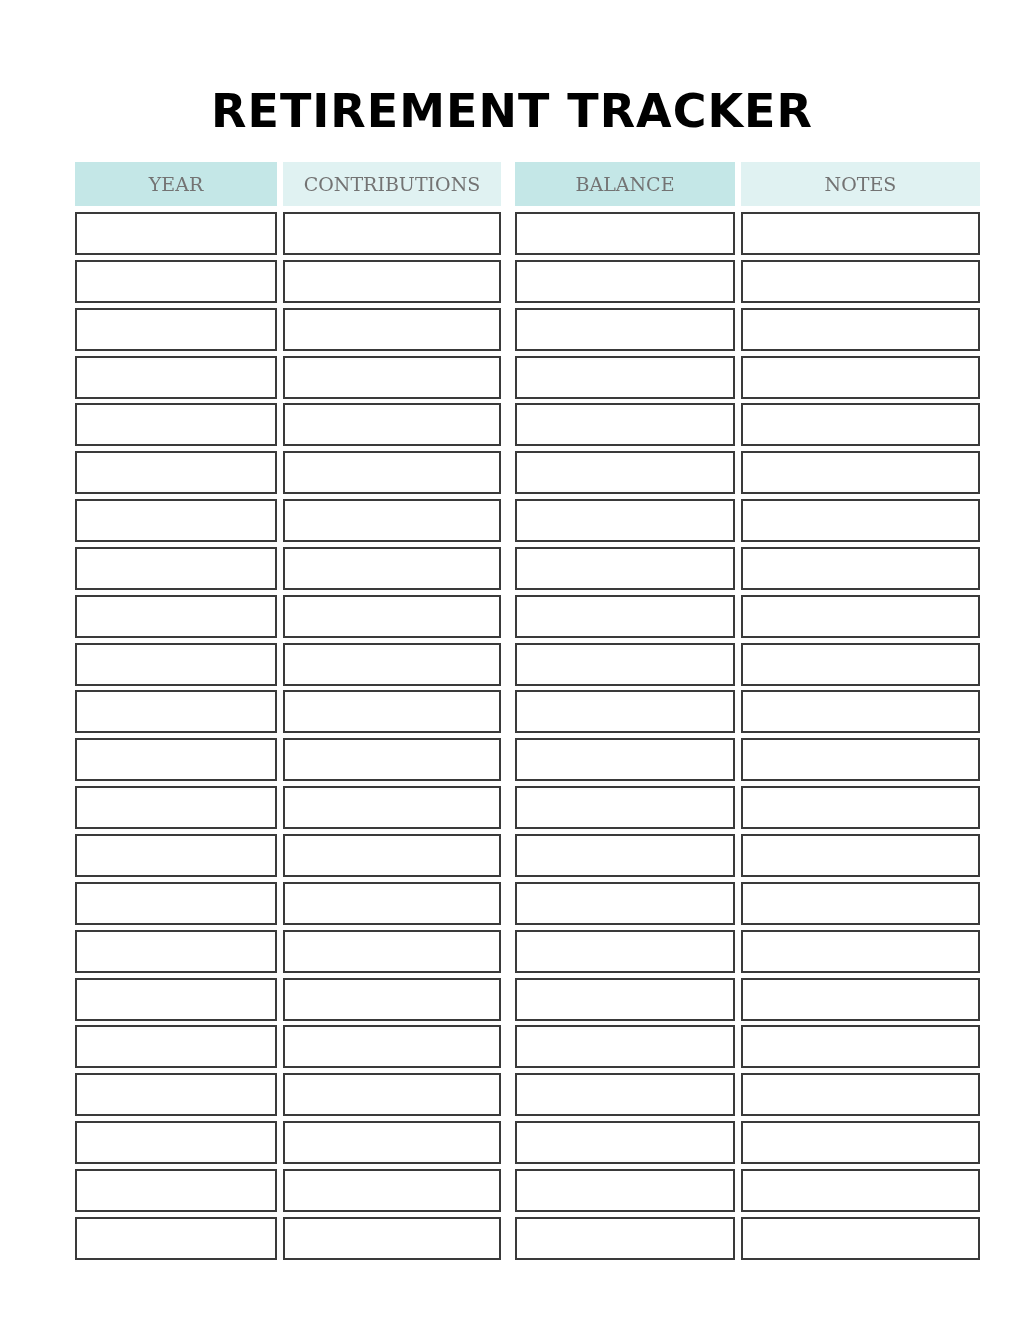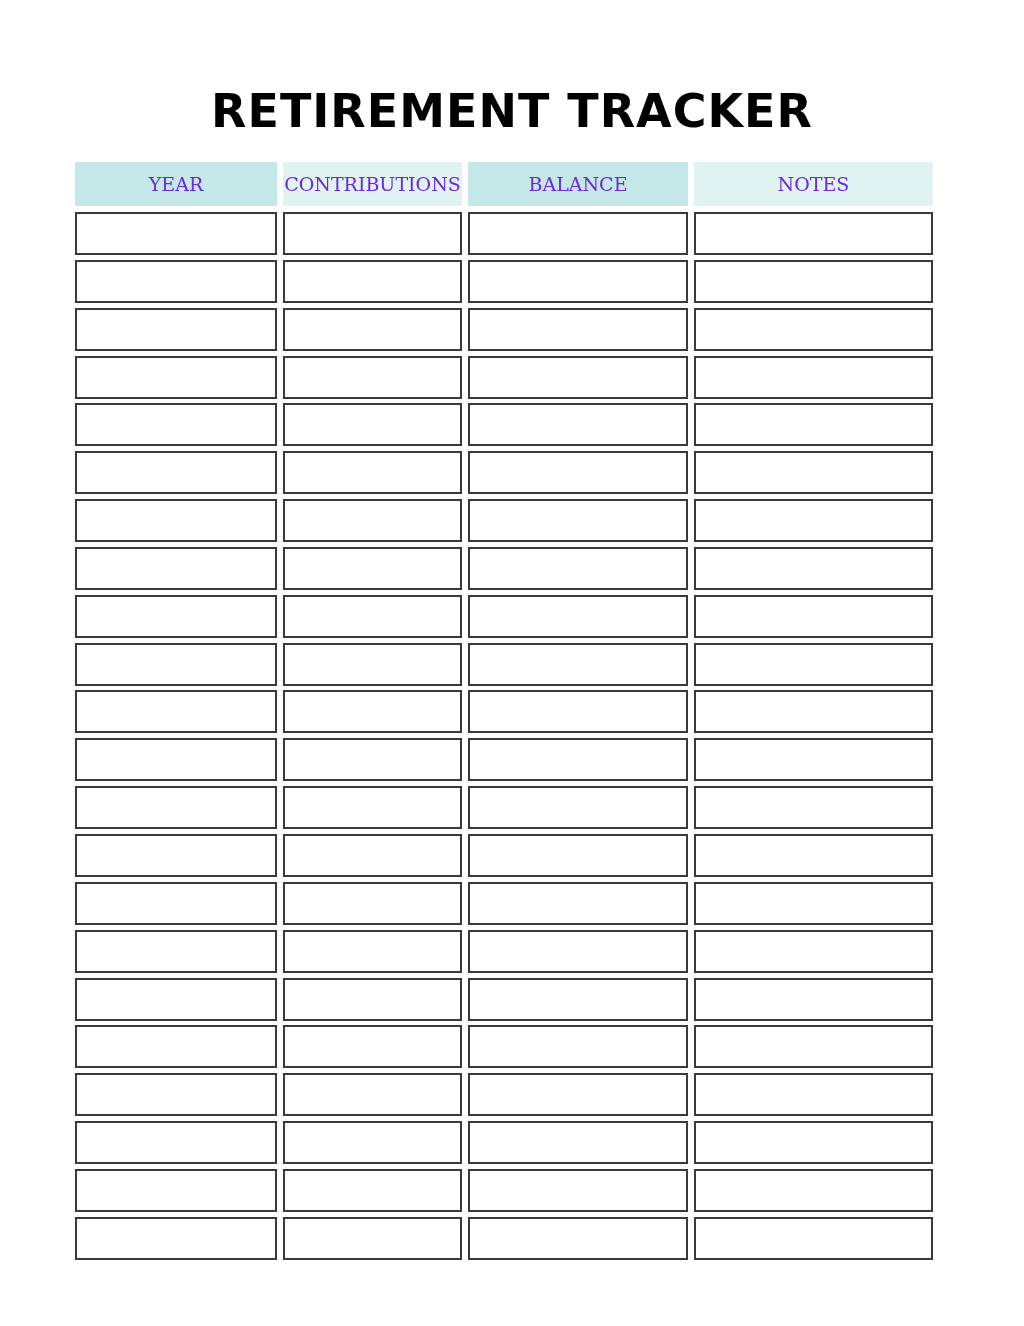--- a/index.html
+++ b/index.html
@@ -9,28 +9,28 @@
     font-family:"DejaVu Sans", sans-serif; font-weight:bold; font-size:46px;
     letter-spacing:1px; color:#000; transform:scaleY(1.02);
   }
   .grid {
     position:absolute; left:75px; top:162px;
   }
   .header-row, .data-row { display:flex; }
   .header-row { height:44px; }
   .hcell {
     display:flex; align-items:center; justify-content:center;
-    font-family:"DejaVu Serif", serif; font-size:19px; color:#6d28d9;
+    font-family:"DejaVu Serif", serif; font-size:19px; color:#737373;
     height:44px;
   }
   .hcell.dark { background:#c4e7e7; }
   .hcell.light { background:#e0f2f2; }
   .c0 { width:202px; margin-right:6px; }
-  .c1 { width:179px; margin-right:6px; }
-  .c2 { width:220px; margin-right:6px; }
+  .c1 { width:218px; margin-right:6px; }
+  .c2 { width:220px; margin-right:6px;margin-left:8px; }
   .c3 { width:239px; }
   .rows { margin-top:6px; }
   .data-row { height:43px; margin-bottom:4.85px; }
   .cell {
     box-sizing:border-box; height:43px; border:2px solid #3a3a3a; background:#fff;
   }
 </style>
 </head>
 <body>
 

